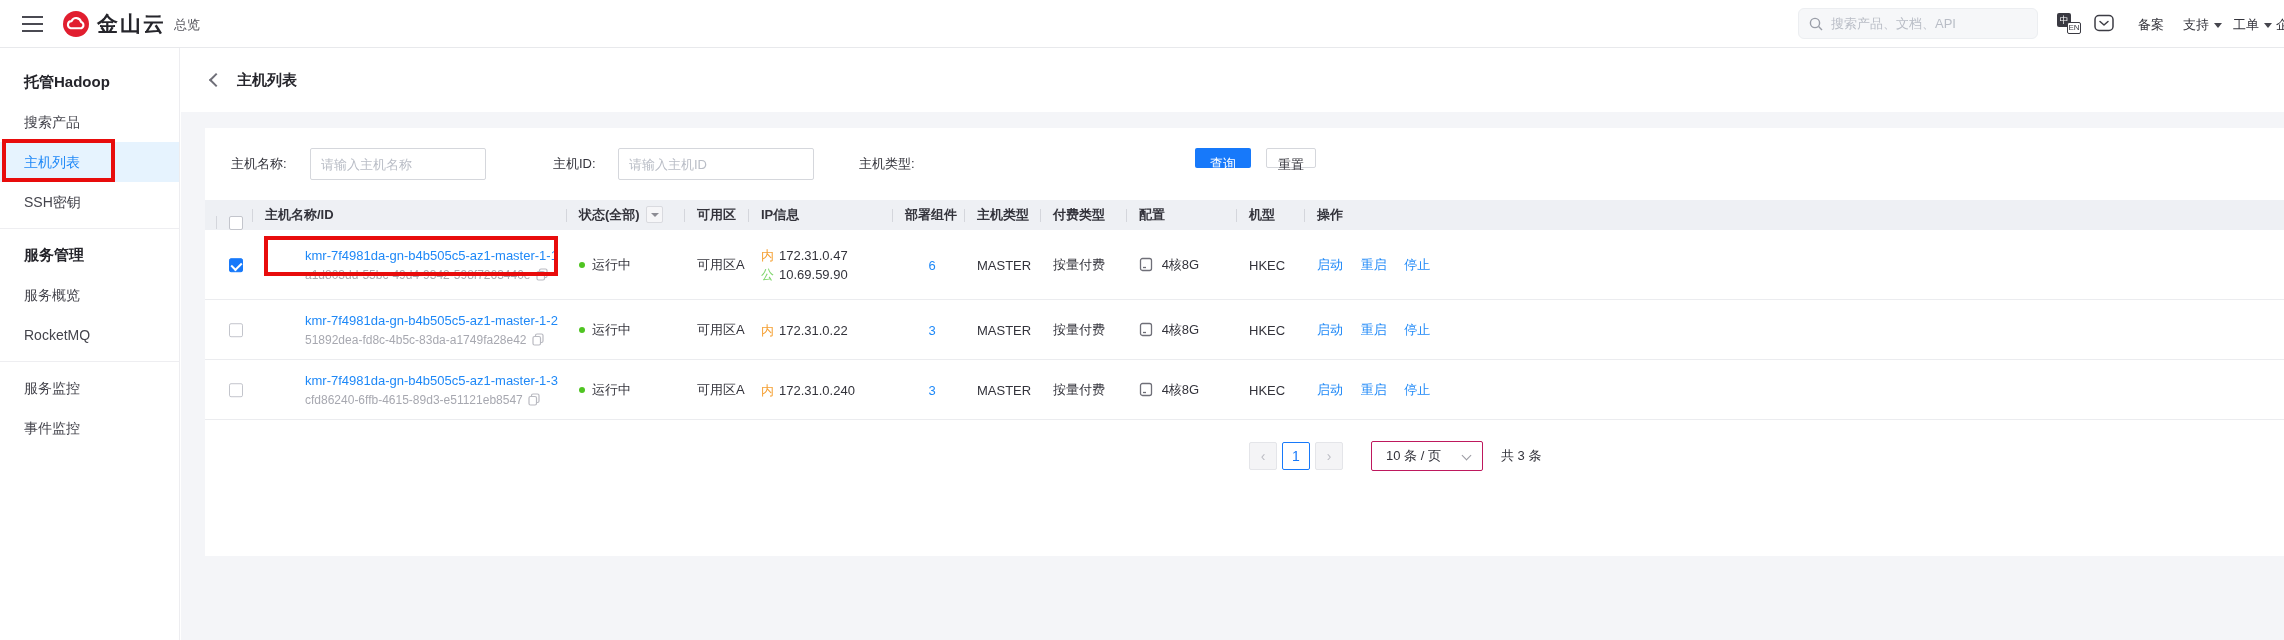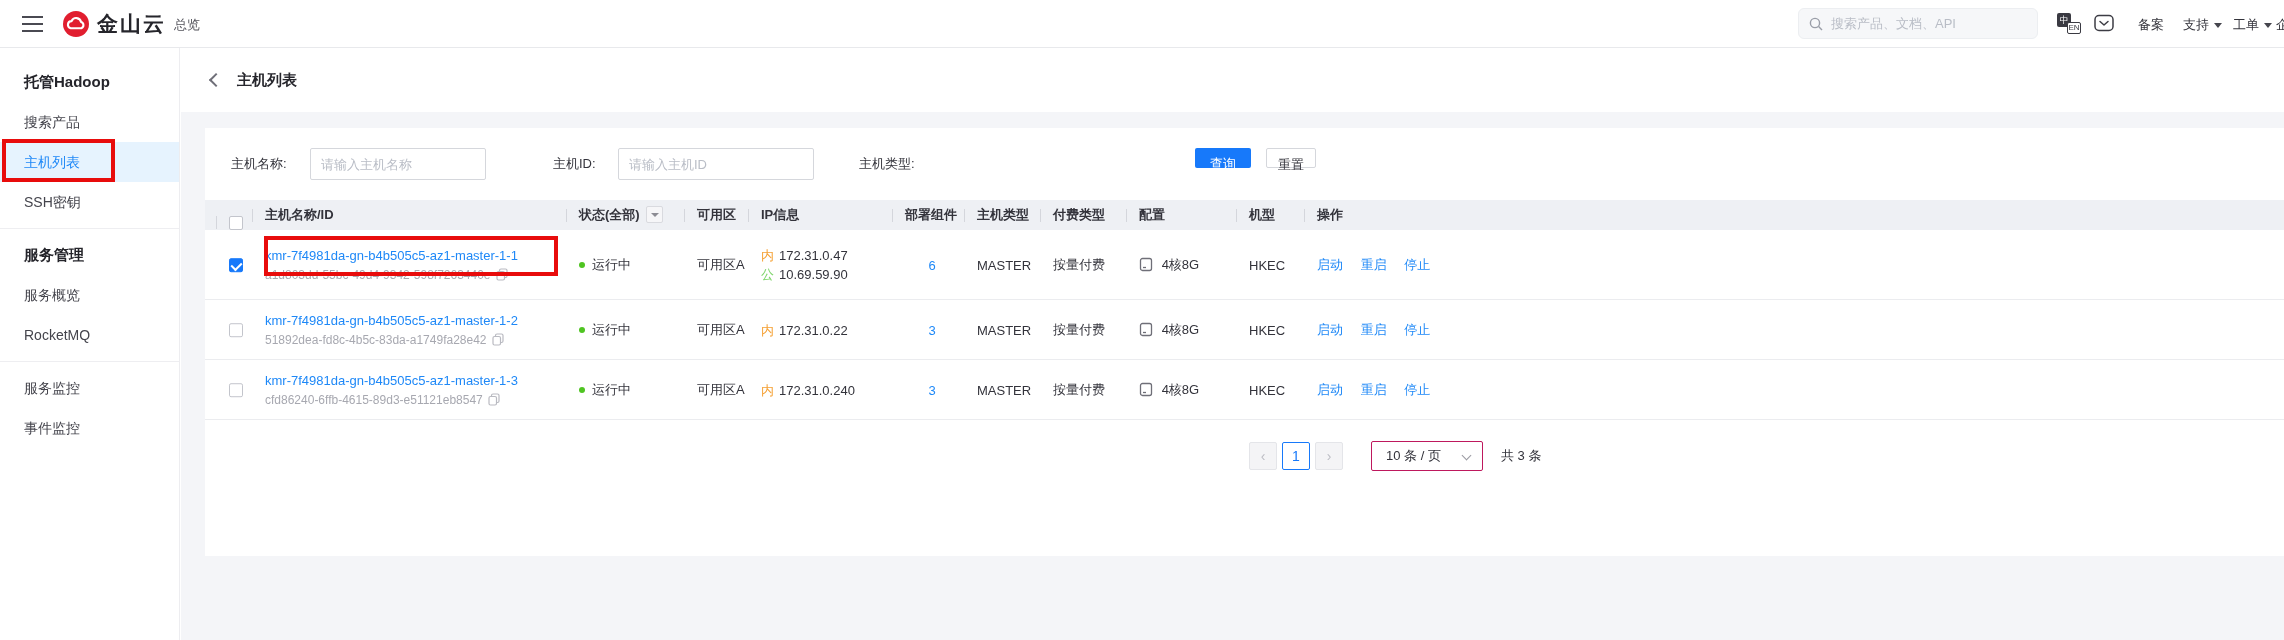--- a/index.html
+++ b/index.html
@@ -78,21 +78,21 @@
   .checkbox { display:inline-block; width:14px; height:14px; border:1px solid #c3c5cc; border-radius:2px;
     background:#fff; cursor:pointer; position:relative; vertical-align:middle; }
   .checkbox.checked { background:#1779fa; border-color:#1779fa; }
   .checkbox.checked::after { content:""; position:absolute; left:3px; top:1px; width:5px; height:8px;
     border-right:2px solid #fff; border-bottom:2px solid #fff; transform:rotate(45deg); }
   .filter-caret-btn { display:inline-block; width:17px; height:17px; background:#f6f6f8; border:1px solid #d9dadf;
     border-radius:2px; margin-left:6px; vertical-align:-4px; text-align:center; cursor:pointer; position:relative; }
   .filter-caret-btn::after { content:""; position:absolute; left:4px; top:6px; width:0; height:0;
     border-left:4px solid transparent; border-right:4px solid transparent; border-top:4px solid #8c8c94; }
 
-  .name-block { display:flex; flex-direction:column; gap:5px; }
+  .name-block { display:flex; flex-direction:column; gap:5px;padding-left:40px; }
   .host-link { font-size:13px; color:#1e88f7; cursor:pointer; }
   .host-id { font-size:12px; color:#a7a8b0; display:flex; align-items:center; gap:5px; }
   .copy-icon { cursor:pointer; flex:none; }
 
   .status-dot { display:inline-block; width:6px; height:6px; border-radius:50%; background:#4fc421; margin-right:7px; vertical-align:1px; }
   .ip-line { line-height:19px; }
   .ip-tag-internal { color:#f5a033; margin-right:5px; }
   .ip-tag-public { color:#7ed46a; margin-right:5px; }
   .link-blue { color:#1e88f7; cursor:pointer; }
   .action-link { color:#1e88f7; cursor:pointer; margin-right:14px; font-size:13px; }

